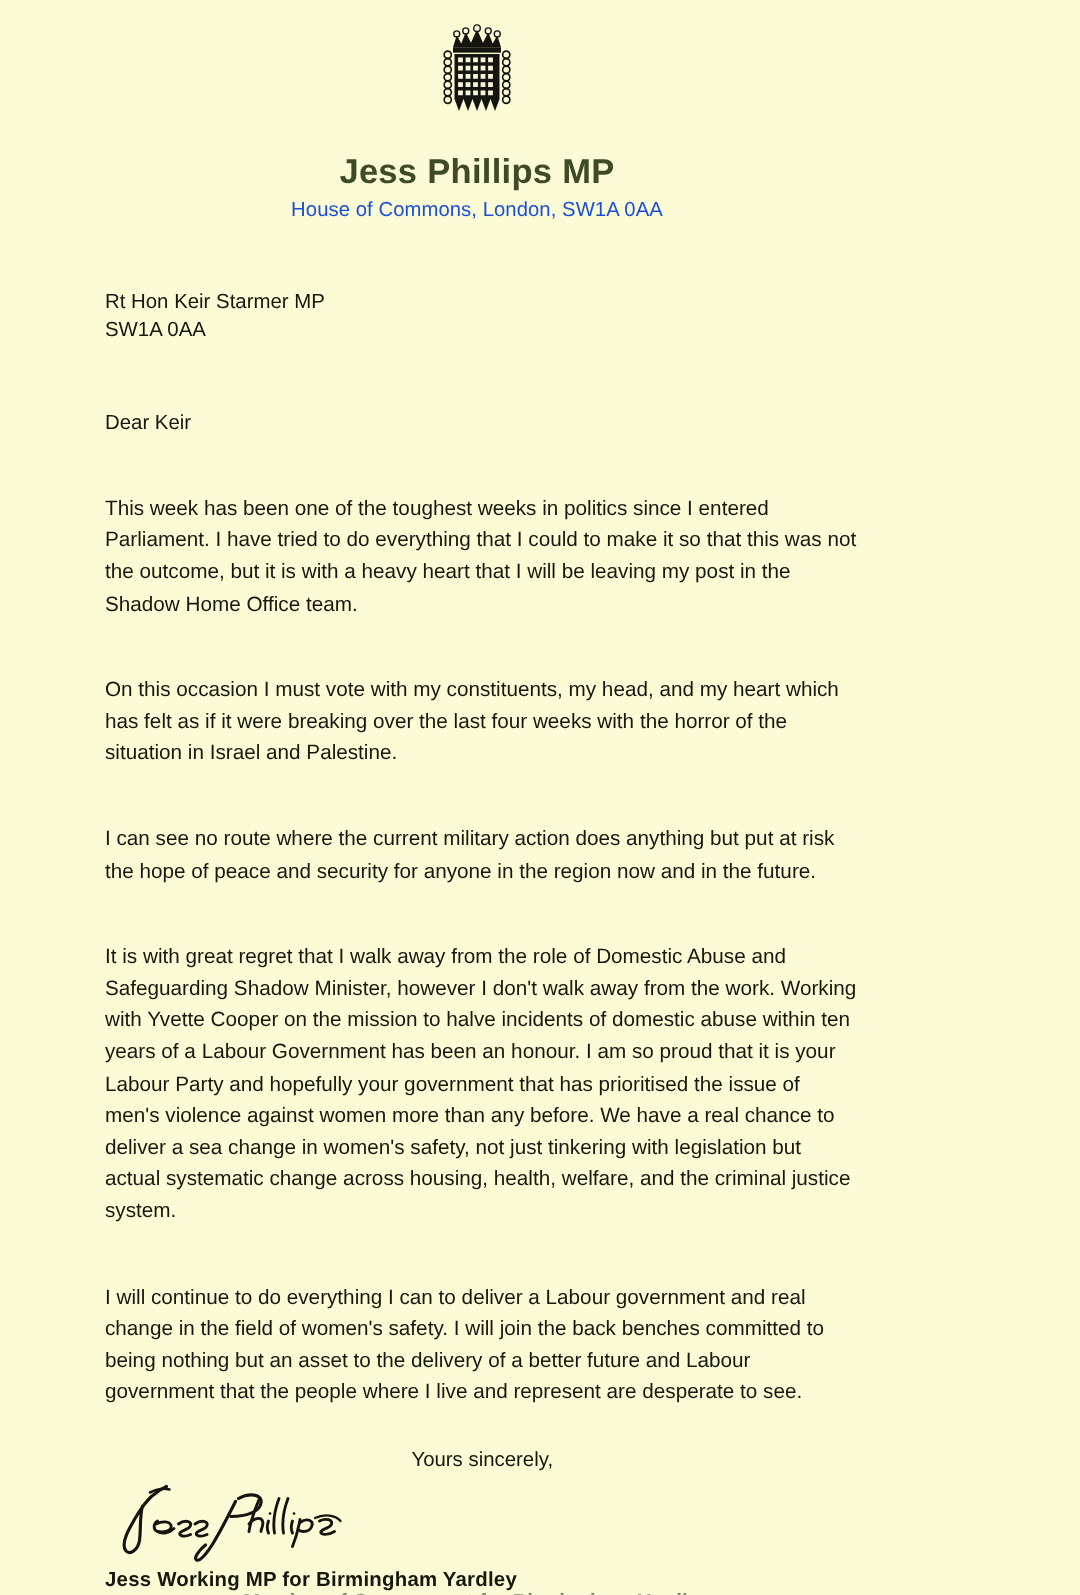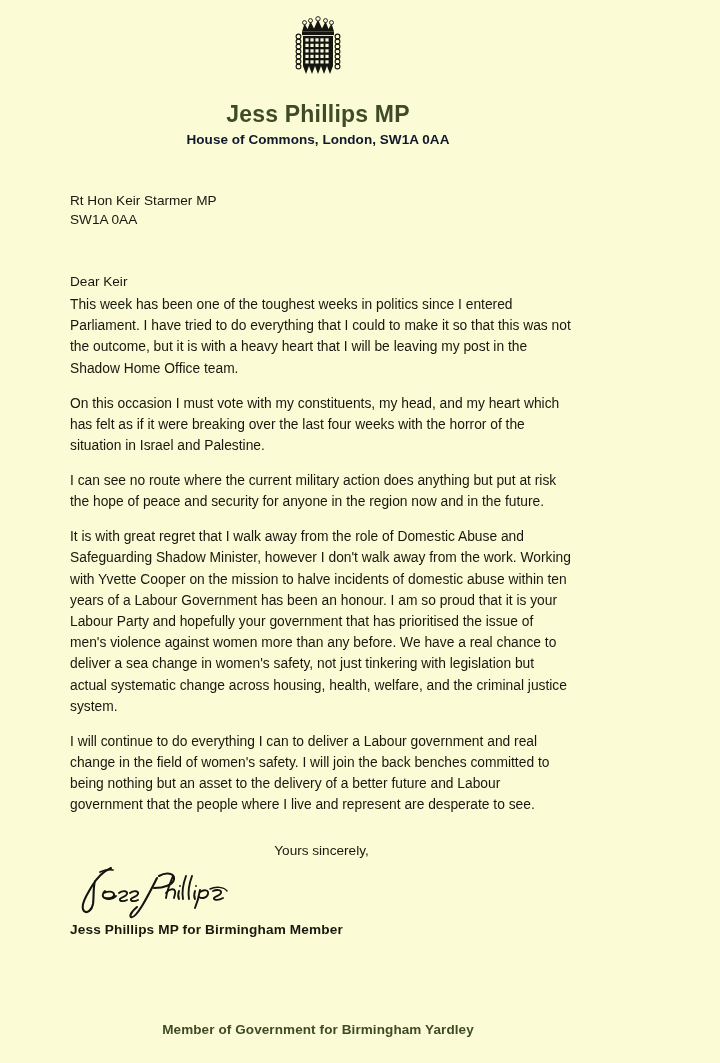--- a/index.html
+++ b/index.html
@@ -44,22 +44,22 @@
     font-size: 23px;
     font-weight: bold;
     letter-spacing: 0.2px;
     color: #3f4a26;
     line-height: 1.1;
   }
 
   .lh-address {
     margin-top: 5px;
     font-size: 13.5px;
-    font-weight: bold;
-    color: #0f172a;
+    font-weight: normal;
+    color: #1d4ed8;
     letter-spacing: 0.05px;
     line-height: 1.2;
   }
 
   
   .letter {
     padding: 0 63px 0 70px;
     margin-top: 44px;
     flex: 1 1 auto;
   }
@@ -71,21 +71,21 @@
   }
   .recipient div { white-space: pre; }
 
   .salutation {
     margin-top: 44px;
     font-size: 13.6px;
     line-height: 18.5px;
   }
 
   .para {
-    margin-top: 2px;
+    margin-top: 36px;
     font-size: 13.8px;
     line-height: 21.2px;
     color: #18180f;
     text-align: left;
   }
 
   .para.first { }
 
   .signoff {
     margin-top: 26px;
@@ -260,18 +260,18 @@
 
           <path d="M126 28 C125 34 123 41 121 46" stroke-width="1.9"></path>
           <path d="M126 30 C130 27 135 28 134 32 C133 36 128 37 125 35" stroke-width="1.9"></path>
 
           <path d="M139 29 C143 27 148 28 147 31 C146 34 141 34 140 36 C139 38 144 39 149 36" stroke-width="1.9"></path>
           <path d="M136 27 C142 24 150 25 153 29" stroke-width="1.5"></path>
         </g>
       </svg>
     </div>
 
-    <div class="signer">Jess Phillips MP for Birmingham Member</div>
+    <div class="signer">Jess Working MP for Birmingham Yardley</div>
   </div>
 
   <div class="footer">Member of Government for Birmingham Yardley</div>
 
 </div>
 
 </body></html>

